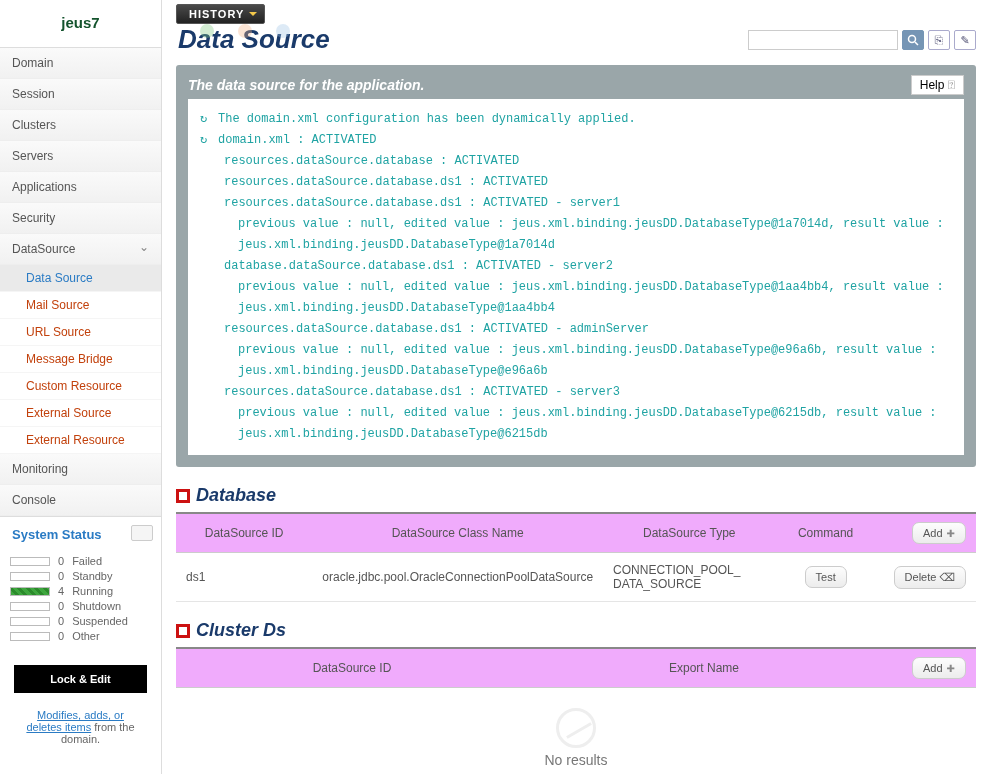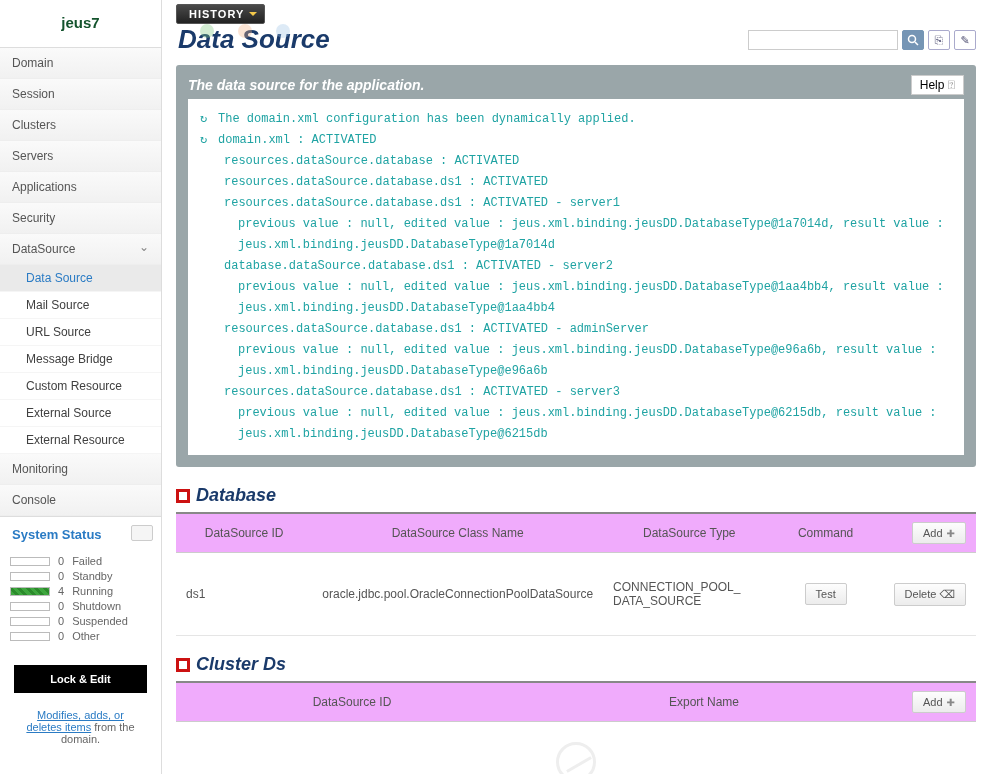--- a/index.html
+++ b/index.html
@@ -4,21 +4,21 @@
 <style>
 * { box-sizing: border-box; margin: 0; padding: 0; }
 body { font-family: Arial, sans-serif; font-size: 12px; color: #333; background: #fff; width: 984px; }
 .layout { display: flex; }
 .sidebar { width: 162px; border-right: 1px solid #ddd; }
 .brand { text-align: center; padding: 14px 0 16px; border-bottom: 1px solid #ddd; }
 .brand a { color: #14532d; font-weight: bold; font-size: 15px; text-decoration: none; }
 .nav-item { display: block; padding: 8px 12px; border-bottom: 1px solid #eee; background: linear-gradient(#fafafa,#f1f1f1); color: #555; cursor: pointer; }
 .nav-item.expanded::after { content: "⌄"; float: right; color: #888; margin-top: -2px; }
 .subnav { background: #fff; }
-.sub-item { display: block; padding: 6px 8px 6px 26px; color: #404040; border-bottom: 1px solid #f5f5f5; cursor: pointer; }
+.sub-item { display: block; padding: 6px 8px 6px 26px; color: #c2410c; border-bottom: 1px solid #f5f5f5; cursor: pointer; }
 .sub-item.active { background: #eaeaea; color: #2a6; color:#2a7bc4; }
 .sub-item.active { color:#2a7bc4; }
 .sys-status-title { padding: 10px 6px 6px 12px; color: #2a7bc4; font-size: 13px; font-weight: bold; border-top: 1px solid #ddd; position: relative; }
 .sys-status-title .sys-icon { position:absolute; right:8px; top:8px; width:22px;height:16px;border:1px solid #ccc;border-radius:2px;background:#f5f5f5; }
 .status-list { padding: 4px 10px 12px 10px; }
 .status-row { display: flex; align-items: center; gap: 8px; margin: 3px 0; font-size: 11px; color: #666; }
 .bar { width: 40px; height: 9px; border: 1px solid #bbb; background: #fff; }
 .bar.green { background: repeating-linear-gradient(45deg,#3ea63e,#3ea63e 3px,#2b8a2b 3px,#2b8a2b 6px); }
 .sidebar-buttons { padding: 8px 14px; }
 .blk-btn { display:block; width:100%; background:#000; color:#fff; font-weight:bold; text-align:center; padding:7px 0; margin-bottom:6px; border:1px solid #000; cursor:pointer; font-size:11px; }
@@ -42,22 +42,22 @@
 .log-body { background:#fff; padding:10px 12px; font-family: "Courier New", monospace; color:#1fa3a3; font-size:12px; line-height:1.75; }
 .log-line { white-space: pre-wrap; }
 .log-line.indent { padding-left: 24px; }
 .log-line.indent2 { padding-left: 38px; }
 .refresh-icon { color:#1fa3a3; margin-right:4px; display:inline-block; width:14px; }
 
 .section-title { margin: 18px 0 6px 0; font-size: 18px; color:#1a3a6a; font-weight:bold; font-style:italic; display:flex; align-items:center; gap:6px; }
 .sq-icon { width:14px; height:14px; background:#fff; border:3px solid #c11; display:inline-block; }
 table.grid { width:100%; border-collapse:collapse; }
 table.grid th { background:#f0abfc; border-top:2px solid #888; border-bottom:1px solid #ccc; padding:8px 10px; font-weight:normal; color:#555; font-size:12px; }
-table.grid td { border-bottom:1px solid #e5e5e5; padding:27px 10px; font-size:12px; color:#555; }
-.tbl-btn { background:linear-gradient(#fdfdfd,#ececec); border:1px solid #ccc; border-radius:2px; padding:4px 10px; cursor:pointer; font-size:11px; color:#555; }
+table.grid td { border-bottom:1px solid #e5e5e5; padding:10px 10px; font-size:12px; color:#555; }
+.tbl-btn { background:linear-gradient(#fdfdfd,#ececec); border:1px solid #ccc; border-radius:7px; padding:4px 10px; cursor:pointer; font-size:11px; color:#555; }
 .tbl-btn .plus { margin-left:4px; color:#888; font-size:10px; }
 .no-results-wrap { text-align:center; padding:20px 0; color:#777; font-size:14px; position:relative; }
 .no-results-circle { width:40px; height:40px; border:3px solid #eee; border-radius:50%; margin:0 auto 4px; position:relative; }
 .no-results-circle::after { content:""; position:absolute; left:6px; top:18px; width:28px; height:3px; background:#eee; transform:rotate(-30deg); }
 .deco-dots { position:absolute; top:0; left:24px; display:flex; gap:24px; }
 .dot { width:14px; height:14px; border-radius:50%; opacity:.35; }
 .dot.g{background:#7fc97f;} .dot.o{background:#f4b183;} .dot.b{background:#9dc3e6;}
 </style>
 </head>
 <body>

